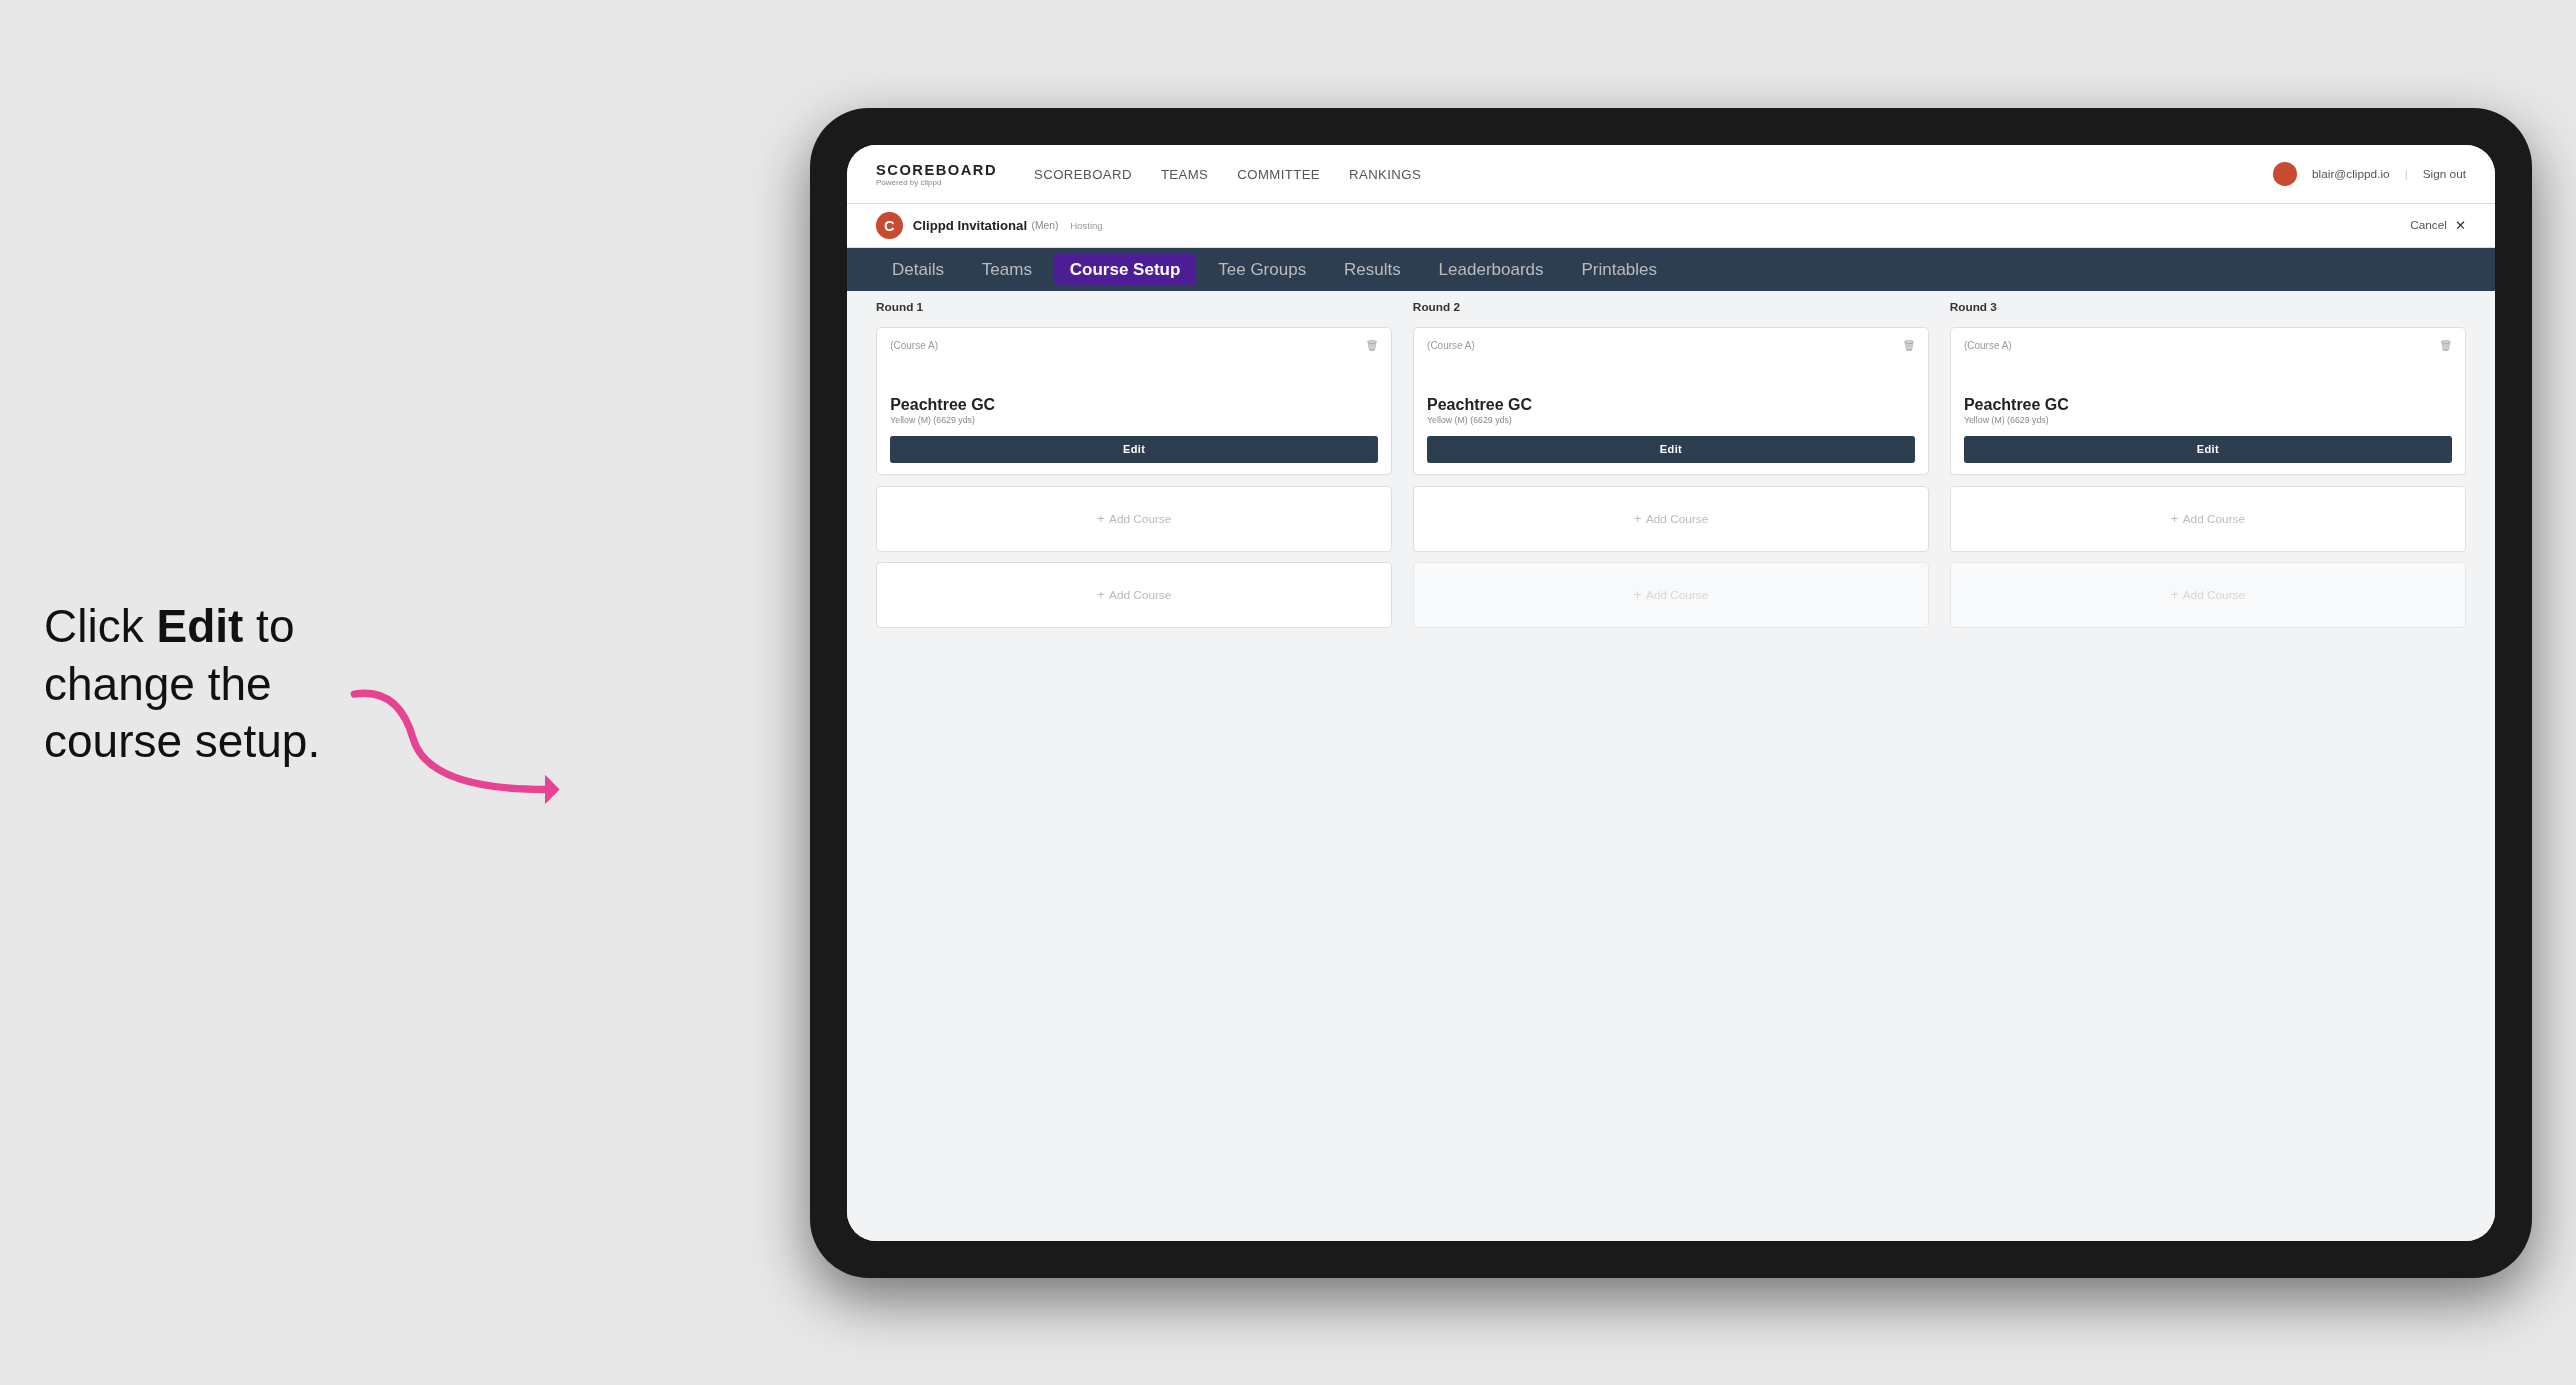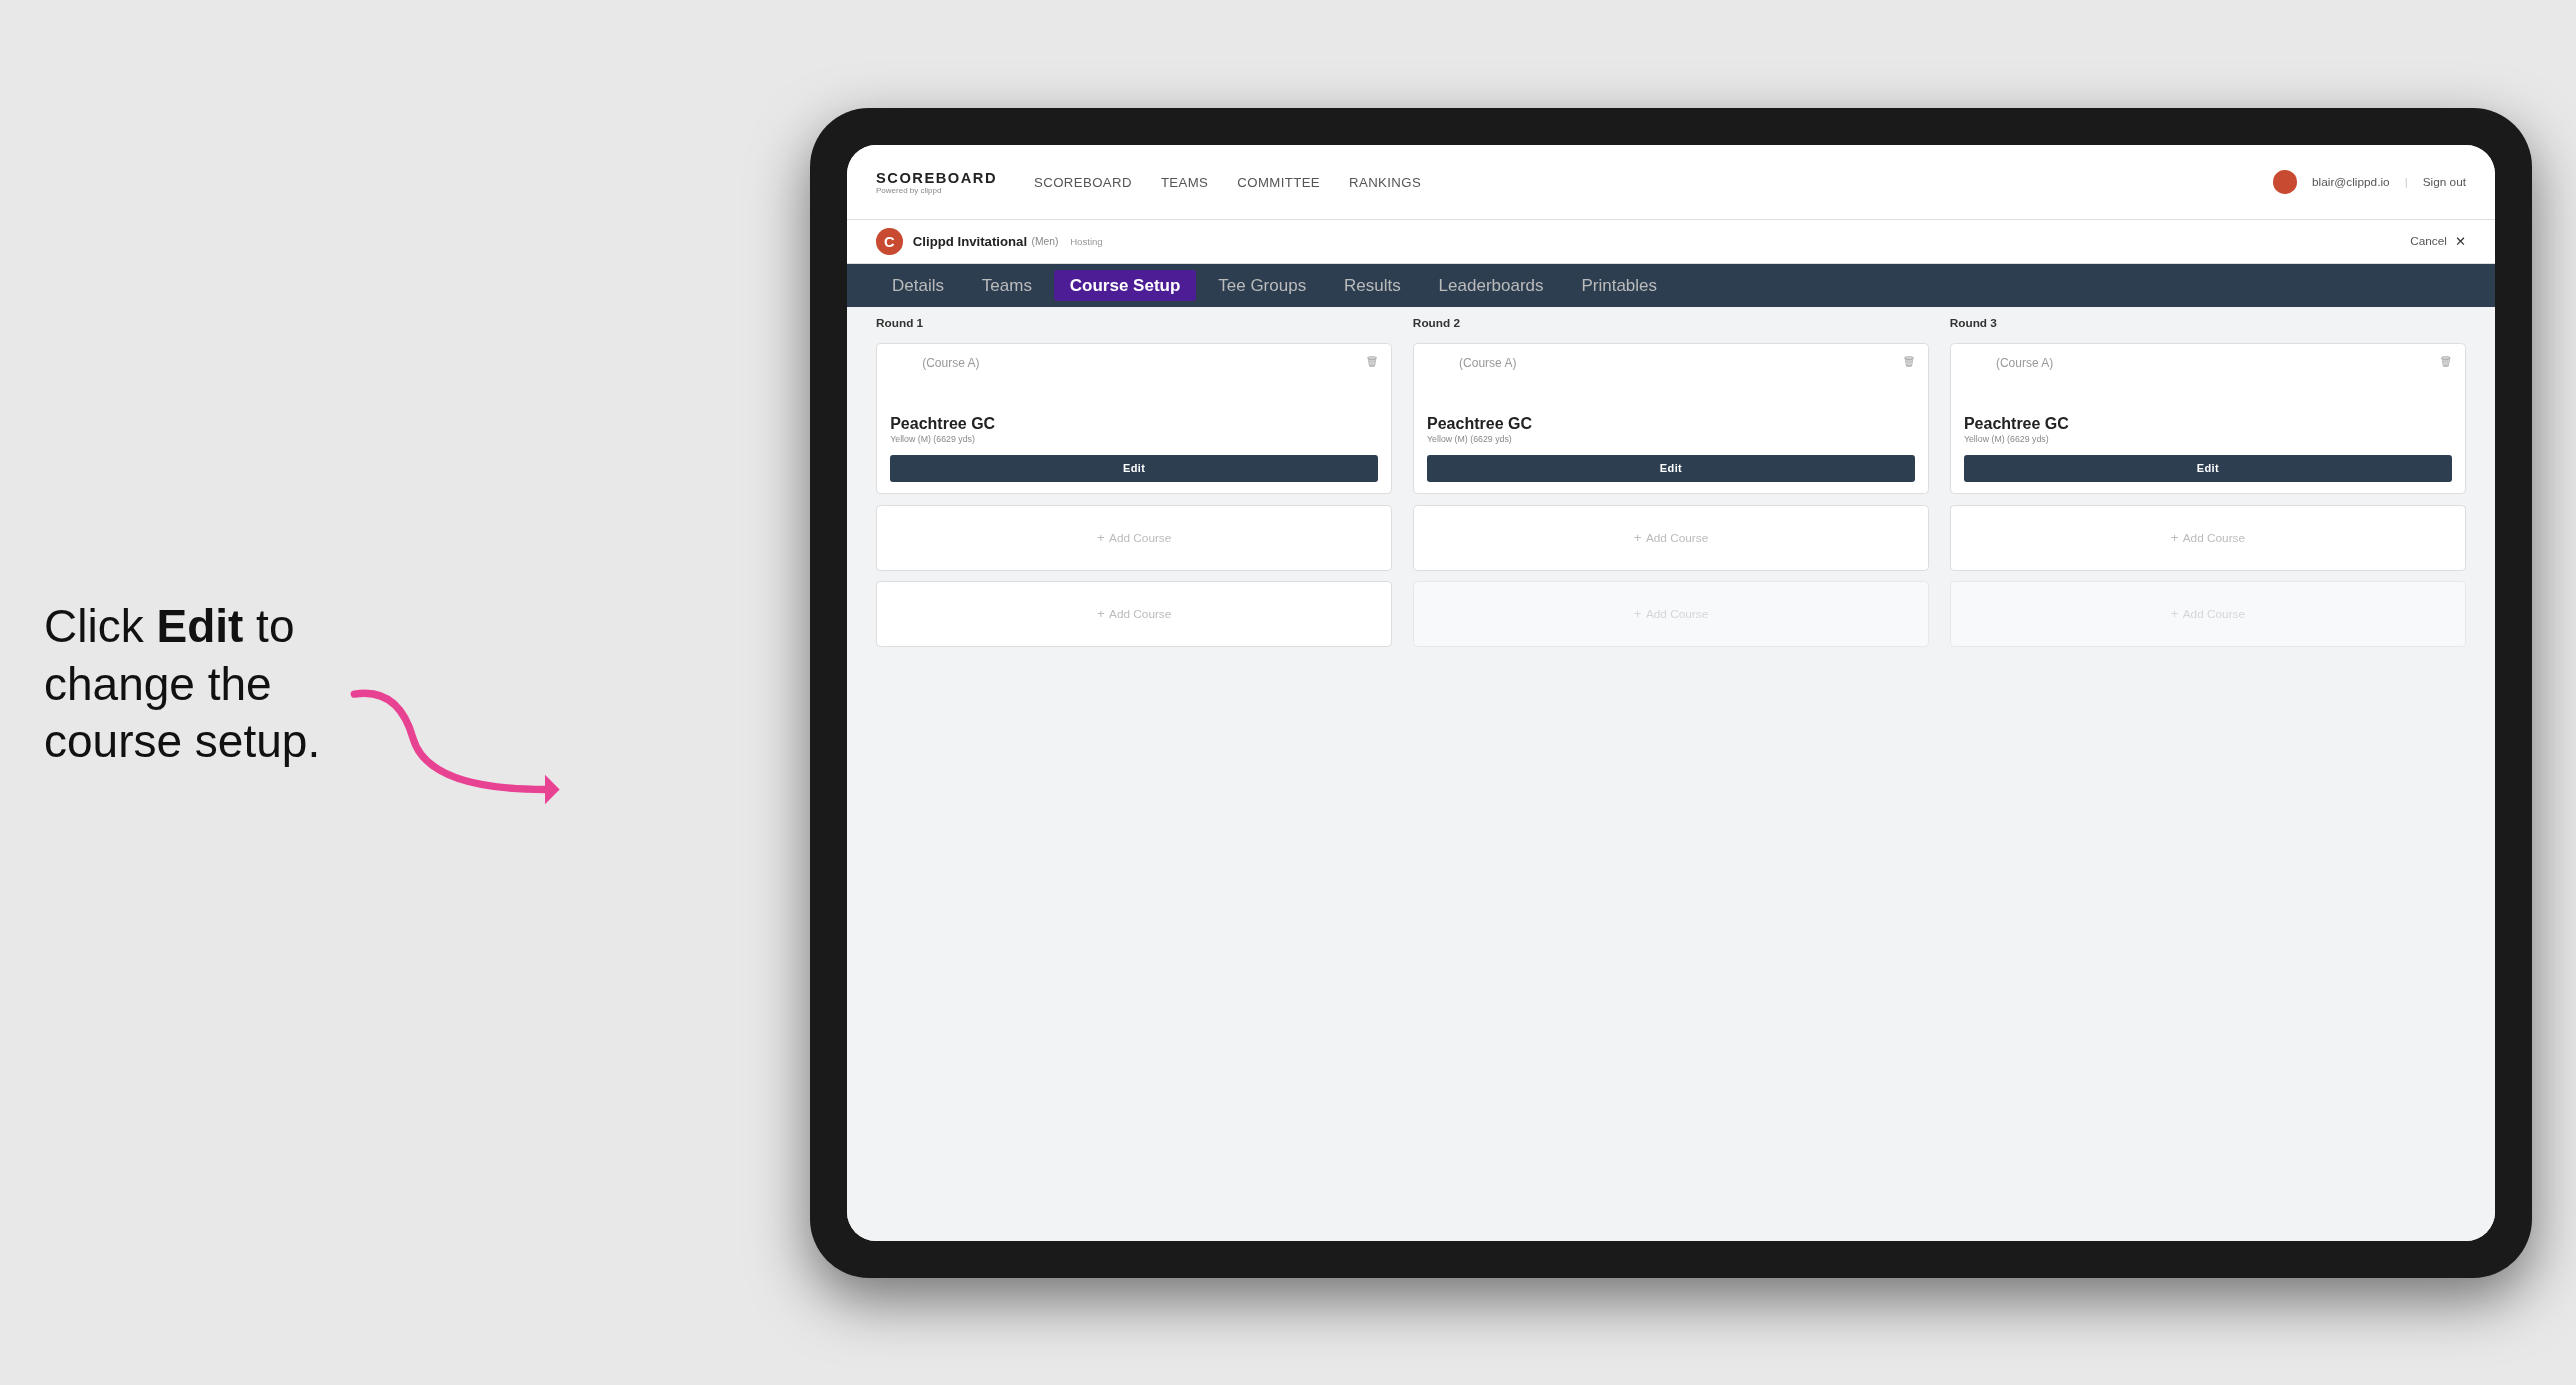--- a/index.html
+++ b/index.html
@@ -67,21 +67,21 @@
       flex-direction: column;
     }
 
     
     .top-nav {
       background: #fff;
       border-bottom: 0.7px solid #ddd;
       display: flex;
       align-items: center;
       padding: 0 29px;
-      height: 75px;
+      height: 59px;
       flex-shrink: 0;
     }
 
     .logo-area {
       display: flex;
       flex-direction: column;
       margin-right: 37px;
     }
     .logo-scoreboard {
       font-size: 14.7px;
@@ -237,24 +237,23 @@
     
     .course-card {
       background: #fff;
       border: 0.7px solid #ddd;
       border-radius: 4.4px;
       padding: 11.8px 13.2px;
       position: relative;
     }
 
     .course-label {
-      font-size: 12px;
+      font-size: 10px;
       color: #999;
       margin-bottom: 2.9px;
-      margin-left: 32px;
     }
 
     .course-name {
       font-size: 16px;
       font-weight: 700;
       color: #222;
       margin-bottom: 1.5px;
       margin-top: 45px;
     }
 

